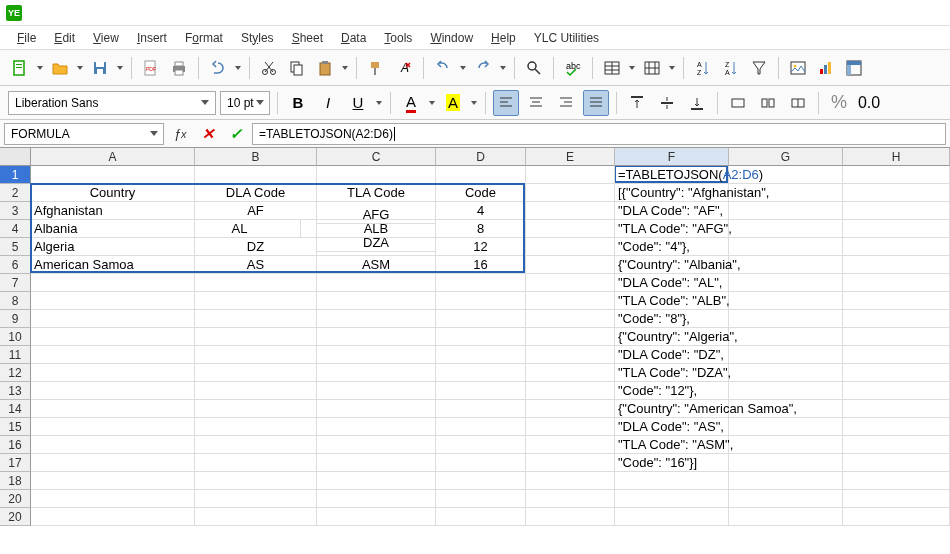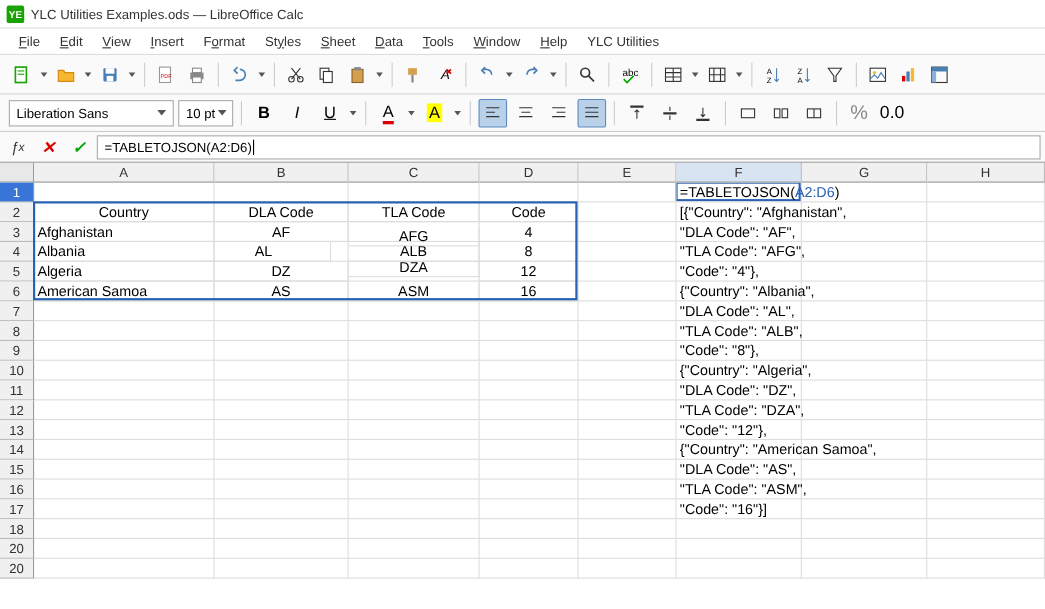--- a/index.html
+++ b/index.html
@@ -10,21 +10,21 @@
 .menubar{height:24px;display:flex;align-items:center;padding:0 8px;gap:0;border-bottom:1px solid #ddd}
 .menu-item{padding:3px 9px;font-size:12px;color:#333;cursor:pointer}
 .menu-item u{text-decoration:underline}
 .toolbar{height:36px;display:flex;align-items:center;padding:0 8px;gap:4px;border-bottom:1px solid #ccc;background:#fafafa}
 .tb-btn{width:24px;height:24px;display:flex;align-items:center;justify-content:center;cursor:pointer;border-radius:2px}
 .tb-btn svg{width:18px;height:18px}
 .sep{width:1px;height:22px;background:#ccc;margin:0 3px}
 .drop{width:8px;height:22px;display:flex;align-items:center;justify-content:center;cursor:pointer}
 .drop::after{content:"";border-left:3px solid transparent;border-right:3px solid transparent;border-top:4px solid #555}
 .format-bar{height:34px;display:flex;align-items:center;padding:0 8px;gap:4px;border-bottom:1px solid #ccc;background:#fafafa}
-.font-name{width:150px;height:24px;border:1px solid #aaa;background:#fff;display:flex;align-items:center;padding:0 6px;font-size:12px;position:relative}
+.font-name{width:208px;height:24px;border:1px solid #aaa;background:#fff;display:flex;align-items:center;padding:0 6px;font-size:12px;position:relative}
 .font-name::after{content:"";position:absolute;right:6px;border-left:4px solid transparent;border-right:4px solid transparent;border-top:5px solid #555}
 .font-size{width:50px;height:24px;border:1px solid #aaa;background:#fff;display:flex;align-items:center;padding:0 6px;font-size:12px;position:relative}
 .font-size::after{content:"";position:absolute;right:5px;border-left:4px solid transparent;border-right:4px solid transparent;border-top:5px solid #555}
 .fmt-btn{width:26px;height:26px;display:flex;align-items:center;justify-content:center;cursor:pointer;border-radius:2px;font-size:15px}
 .fmt-btn.active{background:#b8d0e8;border:1px solid #5a8ac0}
 .formula-bar{height:28px;display:flex;align-items:center;padding:0 4px;border-bottom:1px solid #999;background:#fafafa;gap:4px}
 .name-box{width:160px;height:22px;border:1px solid #aaa;background:#fff;display:flex;align-items:center;padding:0 6px;font-size:12px;position:relative}
 .name-box::after{content:"";position:absolute;right:5px;border-left:4px solid transparent;border-right:4px solid transparent;border-top:5px solid #555}
 .fx-btn{width:24px;height:22px;display:flex;align-items:center;justify-content:center;font-style:italic;color:#333;cursor:pointer;font-size:13px}
 .cancel-btn{color:#d00;font-size:15px;font-weight:bold}
@@ -46,21 +46,20 @@
 .selection-border{position:absolute;border:2px solid #2862b5;pointer-events:none}
 .formula-cell{color:#000}
 .formula-cell .ref{color:#2862b5}
 .overflow-text{position:absolute;font-size:13px;line-height:18px;white-space:nowrap}
 </style>
 </head>
 <body>
 
 <div class="titlebar">
   <div class="app-icon">YE</div>
-  <div class="title-text">YLC Utilities Examples.ods — LibreOffice Calc</div>
 </div>
 
 <div class="menubar">
   <div class="menu-item"><u>F</u><span>ile</span></div>
   <div class="menu-item"><u>E</u><span>dit</span></div>
   <div class="menu-item"><u>V</u><span>iew</span></div>
   <div class="menu-item"><u>I</u><span>nsert</span></div>
   <div class="menu-item">F<u>o</u><span>rmat</span></div>
   <div class="menu-item">St<u>y</u><span>les</span></div>
   <div class="menu-item"><u>S</u><span>heet</span></div>
@@ -328,20 +327,21 @@
         <rect x="2" y="4" width="12" height="8" fill="none" stroke="#333"></rect>
         <line x1="8" y1="4" x2="8" y2="12" stroke="#333"></line>
       </svg>
     </div>
   <div class="sep"></div>
   <div class="fmt-btn" style="font-size:18px;color:#888">%</div>
   <div class="fmt-btn" style="font-size:16px;color:#000000">0.0</div>
 </div>
 
 <div class="formula-bar">
+  <div class="name-box">FORMULA</div>
   <div class="fx-btn">ƒ<sub>x</sub></div>
   <div class="fx-btn cancel-btn">✕</div>
   <div class="fx-btn accept-btn">✓</div>
   <div class="formula-input">
       <span>=TABLETOJSON(A2:D6)</span>
       <span class="cursor"></span>
     </div>
 </div>
 
 <div class="grid-container">

